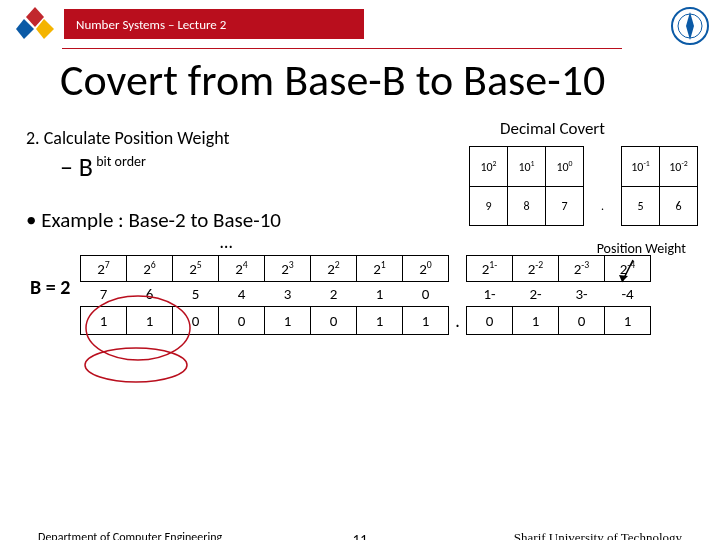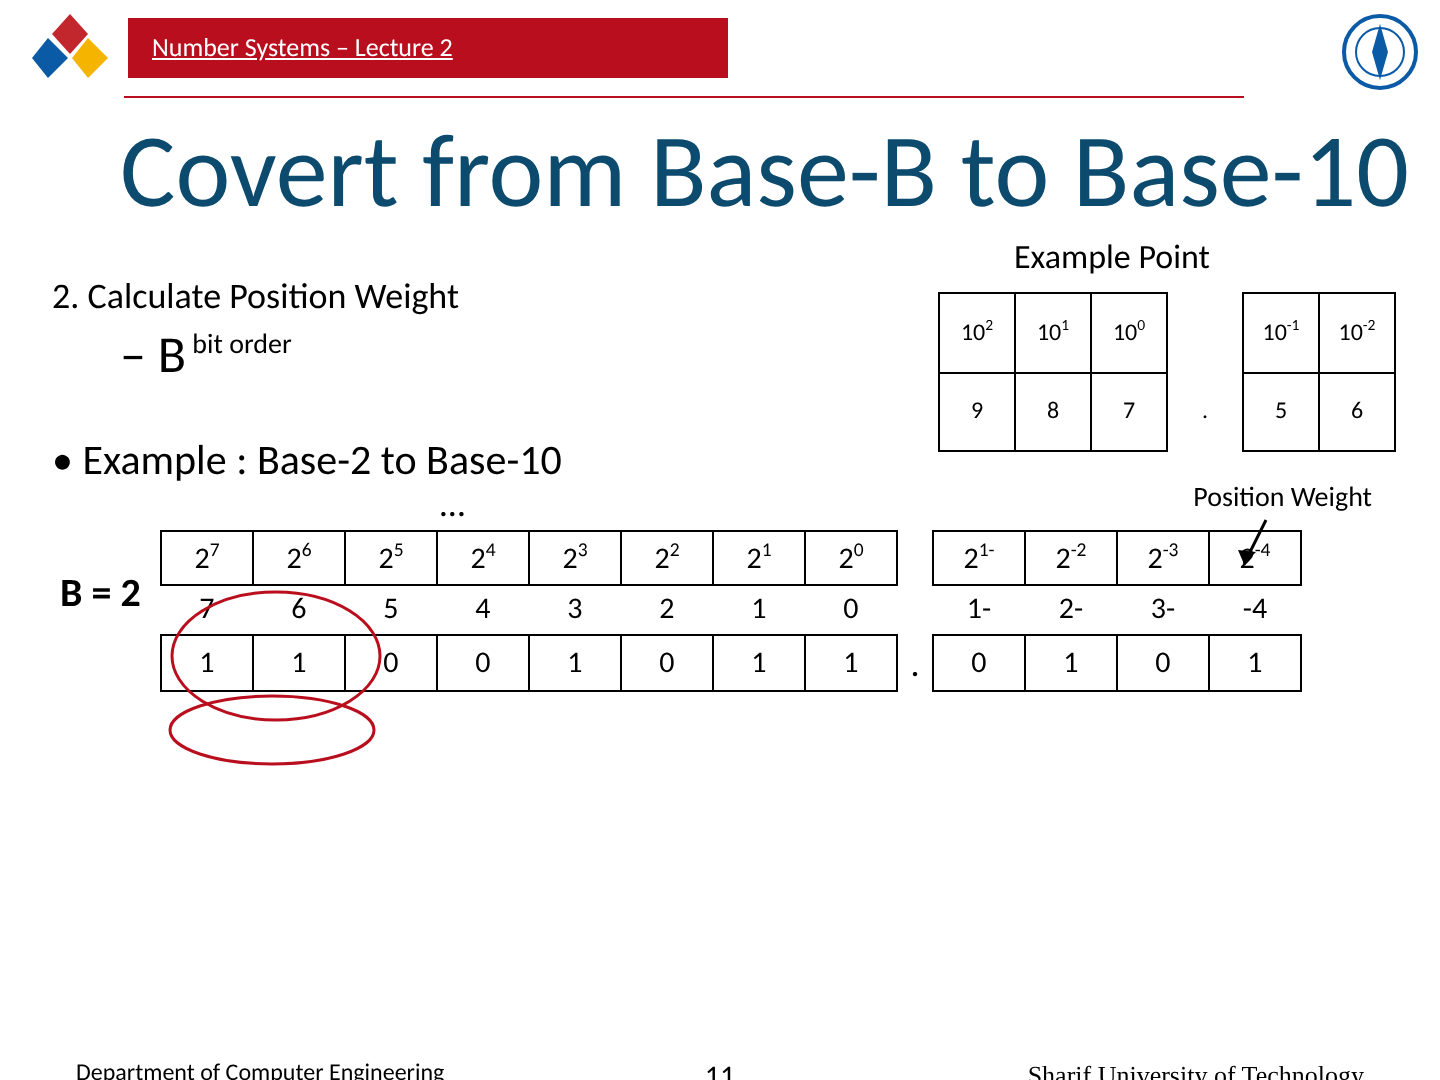--- a/index.html
+++ b/index.html
@@ -1,22 +1,22 @@
 <!DOCTYPE html>
 <html><head>
 <meta charset="utf-8">
 <style>
   * { box-sizing: border-box; }
   body { margin: 0; font-family: "Calibri", "Segoe UI", sans-serif; background: #fff; color: #000; width: 720px; height: 540px; overflow: hidden; position: relative; }
   .header { display: flex; align-items: center; height: 48px; background: #fff; position: relative; }
   .logo-left { width: 50px; height: 40px; margin-left: 10px; display: flex; align-items: center; justify-content: center; }
-  .redbar { background: #b90e1d; color: #fff; height: 30px; display: flex; align-items: center; padding-left: 12px; font-size: 13px; flex: 0 0 300px; margin-left: 4px; font-weight: 500; text-decoration: underline; }
+  .redbar { background: #b90e1d; color: #fff; height: 30px; display: flex; align-items: center; padding-left: 12px; font-size: 13px; flex: 0 0 300px; margin-left: 4px; font-weight: 500; }
   .underline { border-bottom: 2px solid #b90e1d; height: 1px; width: 560px; margin-top: -1px; }
   .logo-right { position: absolute; right: 10px; top: 6px; width: 40px; height: 40px; }
-  h1.title { font-size: 52px; font-weight: 400; margin: 4px 0 6px 60px; color: #0c4a6e; }
+  h1.title { font-size: 44px; font-weight: 400; margin: 4px 0 6px 60px; color: #000000; }
   .section { font-size: 18px; margin-left: 26px; margin-top: 20px; font-weight: 400; }
   .sub { font-size: 26px; margin-left: 60px; margin-top: 2px; }
   .sub .order { font-size: 14px; vertical-align: super; }
   .decimal-label { position: absolute; right: 115px; top: 118px; font-size: 17px; }
   .table1-wrap { position: absolute; right: 22px; top: 146px; }
   table { border-collapse: collapse; }
   .t1 td { border: 1px solid #000; text-align: center; font-size: 12px; padding: 12px 4px; min-width: 38px; height: 18px; }
   .t1 td.noborder { border: none; }
   sup { font-size: 0.65em; }
   .bullet { font-size: 21px; margin: 24px 0 0 26px; }
@@ -64,21 +64,21 @@
 
 <div class="section">
   <span>2.</span>
   <span>Calculate Position Weight</span>
 </div>
 <div class="sub">
   <span>–</span>
   <span style="font-weight:400">B</span><span class="order"> bit order</span>
 </div>
 
-<div class="decimal-label">Example Point</div>
+<div class="decimal-label">Decimal Covert</div>
 
 <div class="table1-wrap">
   <table class="t1">
     <tbody>
         <tr>
       <td><span>10</span><sup>2</sup></td>
       <td><span>10</span><sup>1</sup></td>
       <td><span>10</span><sup>0</sup></td>
       <td class="noborder"></td>
       <td><span>10</span><sup>-1</sup></td>

